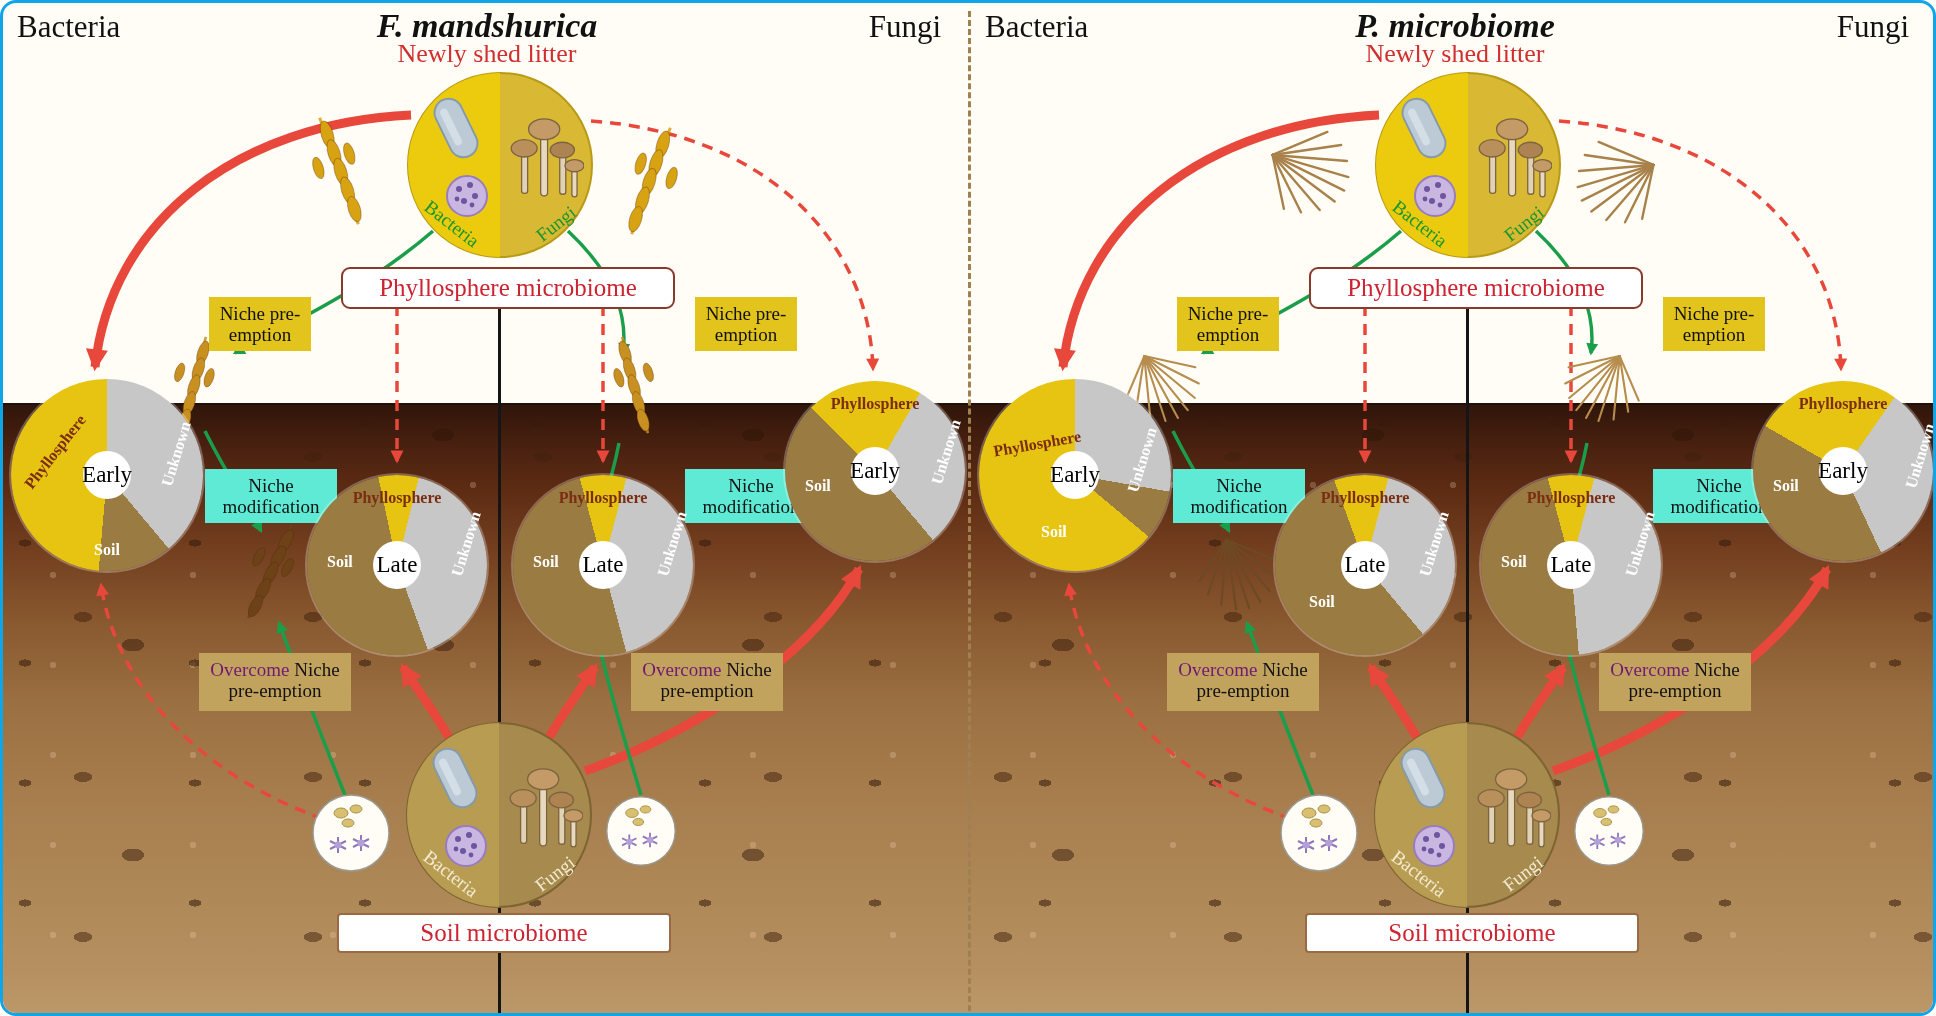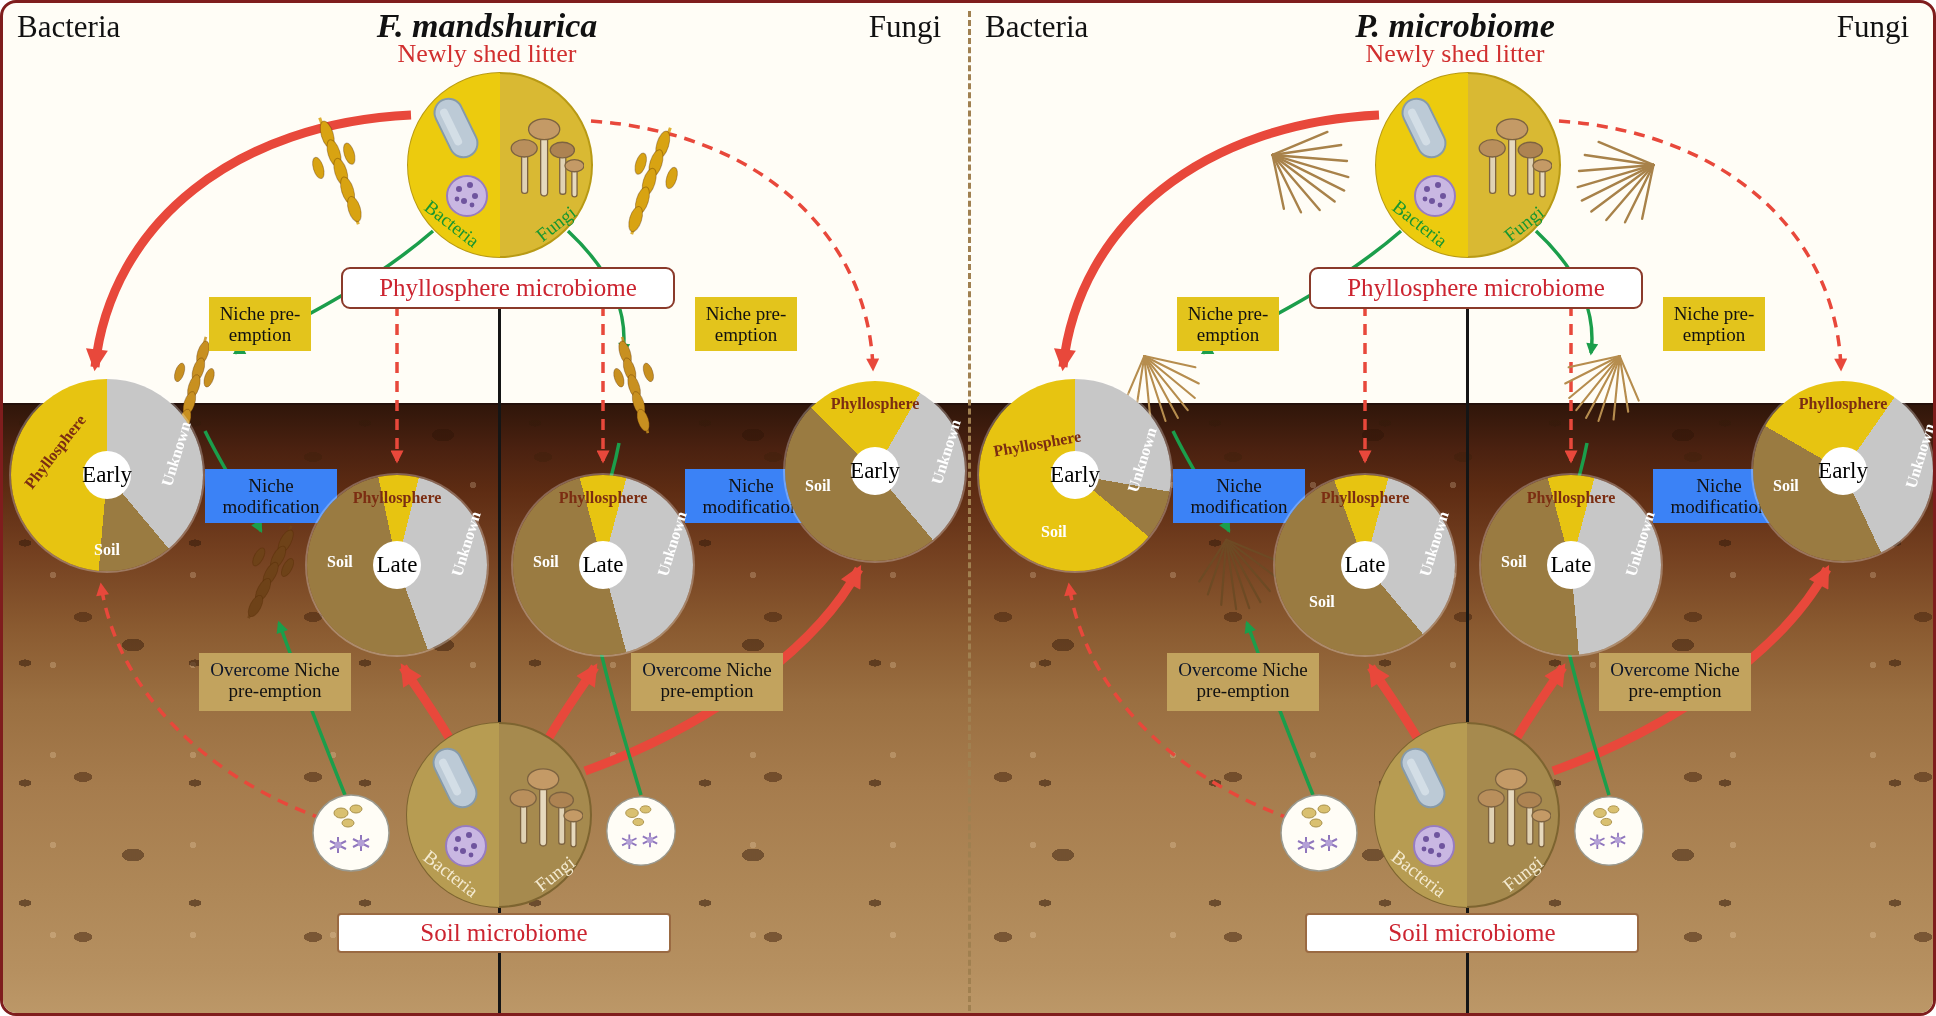--- a/index.html
+++ b/index.html
@@ -1,16 +1,16 @@
 <!DOCTYPE html>
 <html><head>
 <meta charset="utf-8">
 <style>
   html,body{margin:0;padding:0;background:#fff;}
-  .canvas{position:relative;width:1936px;height:1016px;box-sizing:border-box;border:3px solid #7f1d1d;border-radius:16px;overflow:hidden;background:#fffdf6;font-family:"Liberation Serif",serif;color:#111;}
+  .canvas{position:relative;width:1936px;height:1016px;box-sizing:border-box;border:3px solid #0ea5e9;border-radius:16px;overflow:hidden;background:#fffdf6;font-family:"Liberation Serif",serif;color:#111;}
   .soil{position:absolute;left:0;top:400px;width:100%;height:616px;z-index:0;border-top:2px solid #24100a;
     background:
       radial-gradient(9px 5px at 22px 18px, rgba(52,26,10,.55) 70%, transparent 71%),
       radial-gradient(13px 7px at 80px 52px, rgba(64,32,12,.5) 70%, transparent 71%),
       radial-gradient(5px 4px at 50px 80px, rgba(255,232,198,.22) 70%, transparent 71%),
       radial-gradient(16px 9px at 130px 30px, rgba(45,20,6,.45) 70%, transparent 71%),
       linear-gradient(180deg,#30160a 0%,#4a2110 7%,#5e2c13 14%,#744020 24%,#8a5a30 36%,#9a6f41 48%,#a67c4d 62%,#ae8757 78%,#b69060 92%,#bd9969 100%);
     background-size:170px 120px,230px 160px,140px 90px,310px 210px,100% 100%;}
   .divider{position:absolute;left:965px;top:8px;height:1000px;width:0;border-left:3px dashed #a08050;z-index:1;}
   .panel{position:absolute;top:0;width:968px;height:1016px;}
@@ -20,23 +20,23 @@
   .litter{position:absolute;top:36px;left:50%;transform:translateX(-50%);font-size:26px;color:#d12f2f;z-index:6;white-space:nowrap;text-align:right;}
   .divline{position:absolute;left:495px;top:298px;width:3px;height:718px;background:#151515;z-index:1;}
   svg.arrows{position:absolute;left:0;top:0;width:968px;height:1016px;z-index:2;}
   .red{stroke:#e8483b;fill:none}
   .thick{stroke-width:9px}
   .dash{stroke-width:3.5px;stroke-dasharray:11 8}
   .green{stroke:#1b9e4b;stroke-width:3.5px;fill:none}
   .leaf{position:absolute;z-index:3}
   .box{position:absolute;z-index:4;display:flex;align-items:center;justify-content:center;text-align:center;font-size:19px;line-height:1.12;color:#111;padding:2px 6px;box-sizing:border-box;flex-wrap:wrap;}
   .box.yellow{background:#e3c41c}
-  .box.orange{background:#3b82f6}
+  .box.orange{background:#5eead4}
   .box.tan{background:#c2a35e;display:block;padding-top:6px;}
-  .ovw{color:#0f172a;}
+  .ovw{color:#701a75;}
   .titlebox{position:absolute;z-index:5;display:flex;align-items:center;justify-content:center;background:#fff;color:#cc2430;font-size:25px;box-sizing:border-box;white-space:nowrap;}
   .titlebox.phy{border:2px solid #8a3a2a;border-radius:9px;}
   .titlebox.soilb{border:2px solid #9a6a42;border-radius:4px;}
   .pie{position:absolute;border-radius:50%;z-index:4;box-shadow:0 0 0 2px rgba(255,255,255,.28);}
   .pie .hole{position:absolute;left:50%;top:50%;width:48px;height:48px;transform:translate(-50%,-50%);background:#fff;border-radius:50%;z-index:1;}
   .pie .stage{position:absolute;left:50%;top:50%;transform:translate(-50%,-50%);font-size:23px;color:#000;z-index:2;white-space:nowrap;text-align:center;}
   .pl{position:absolute;font-weight:bold;z-index:1;white-space:nowrap;font-size:16px;}
   .pl.phy{color:#7b2d12;}
   .pl.white{color:#fff;}
   .bio-circle{position:absolute;width:188px;height:188px;z-index:4;}

